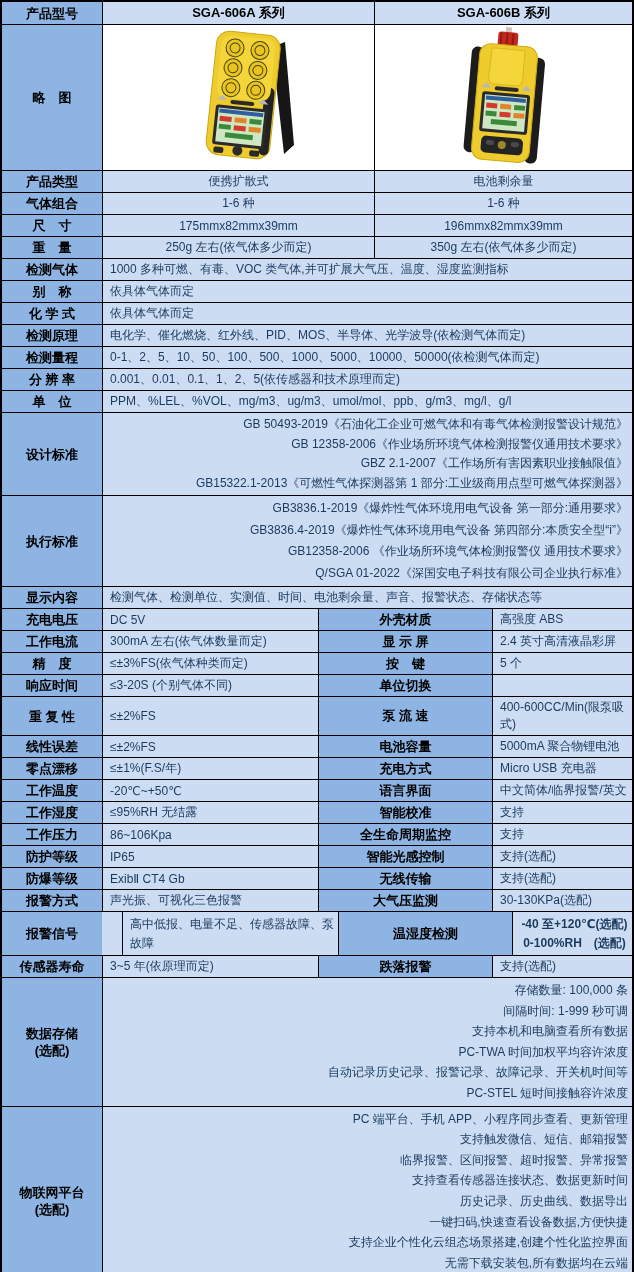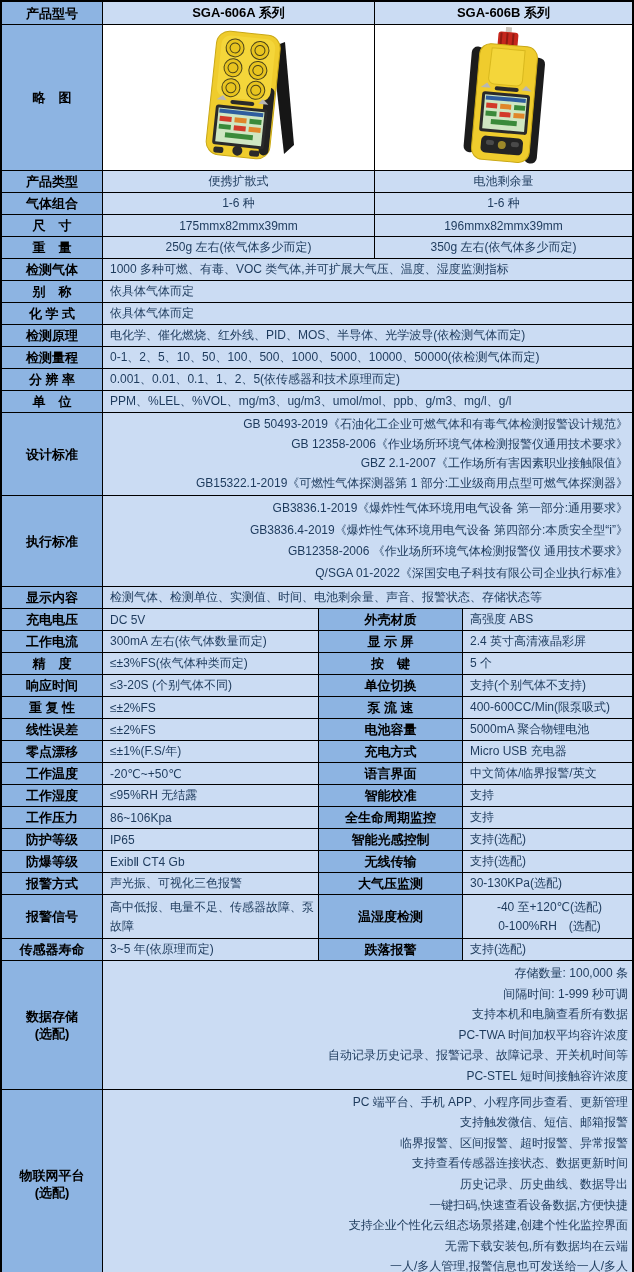--- a/index.html
+++ b/index.html
@@ -14,21 +14,21 @@
   .r:last-child{border-bottom:none;}
   .cell{box-sizing:border-box;display:flex;align-items:center;}
   
   .lab{
     width:100px;flex:none;background:var(--label_bg,#8db4e2);
     justify-content:center;text-align:center;
     font-weight:bold;font-size:13px;color:var(--label_text,#000);
     flex-direction:column;line-height:17px;
   }
   .lab2{
-    width:145px;flex:none;background:var(--label_bg,#8db4e2);
+    width:175px;flex:none;background:var(--label_bg,#8db4e2);
     justify-content:center;text-align:center;
     font-weight:bold;font-size:13px;color:var(--label_text,#000);
     border-left:1px solid var(--border,#000);border-right:1px solid var(--border,#000);
   }
   
   .val{font-size:12px;color:var(--value_text,#1d3a5c);}
   .vA{width:273px;flex:none;border-left:1px solid var(--border,#000);border-right:1px solid var(--border,#000);justify-content:center;text-align:center;}
   .vB{flex:1;justify-content:center;text-align:center;}
   .vFull{flex:1;border-left:1px solid var(--border,#000);padding:2px 4px 2px 7px;}
   .q1{width:216px;flex:none;border-left:1px solid var(--border,#000);padding:2px 3px 2px 7px;}
@@ -41,22 +41,22 @@
   .imgcell{background:var(--image_bg,#fff);justify-content:center;}
   .r-alarm{min-height:43px;}
   
   .lines{flex:1;border-left:1px solid var(--border,#000);display:flex;flex-direction:column;justify-content:center;padding:2px 4px 2px 7px;align-items:flex-end;}
   .lines .ln{font-size:12px;color:var(--value_text,#1d3a5c);}
   .lh-design .ln{line-height:19.5px;}
   .lh-exec .ln{line-height:21.5px;}
   .lh-store .ln{line-height:20.6px;}
   .lh-iot .ln{line-height:20.6px;}
   .vlines{display:flex;flex-direction:column;justify-content:center;}
-  .vlines .ln{line-height:19px;}
-  .wrap2{line-height:19px;}
+  .vlines .ln{line-height:19px;font-weight:bold;}
+  .wrap2{line-height:19px;margin-left:20px;}
   svg{display:block;}
 </style>
 </head>
 <body>
 
 <div class="sheet">
 
   <div class="r r-head">
     <div class="cell lab">产品型号</div>
     <div class="cell val vA">SGA-606A 系列</div>
@@ -196,21 +196,21 @@
     <div class="cell lab">单　位</div>
     <div class="cell val vFull">PPM、%LEL、%VOL、mg/m3、ug/m3、umol/mol、ppb、g/m3、mg/l、g/l</div>
   </div>
 
   <div class="r">
     <div class="cell lab">设计标准</div>
     <div class="lines lh-design">
       <div class="ln">GB 50493-2019《石油化工企业可燃气体和有毒气体检测报警设计规范》</div>
       <div class="ln">GB 12358-2006《作业场所环境气体检测报警仪通用技术要求》</div>
       <div class="ln">GBZ 2.1-2007《工作场所有害因素职业接触限值》</div>
-      <div class="ln">GB15322.1-2019《可燃性气体探测器第 1 部分:工业级商用点型可燃气体探测器》</div>
+      <div class="ln">GB15322.1-2013《可燃性气体探测器第 1 部分:工业级商用点型可燃气体探测器》</div>
     </div>
   </div>
 
   <div class="r">
     <div class="cell lab">执行标准</div>
     <div class="lines lh-exec">
       <div class="ln">GB3836.1-2019《爆炸性气体环境用电气设备 第一部分:通用要求》</div>
       <div class="ln">GB3836.4-2019《爆炸性气体环境用电气设备 第四部分:本质安全型“i”》</div>
       <div class="ln">GB12358-2006 《作业场所环境气体检测报警仪 通用技术要求》</div>
       <div class="ln">Q/SGA 01-2022《深国安电子科技有限公司企业执行标准》</div>
@@ -237,21 +237,20 @@
   <div class="r r-std">
     <div class="cell lab">精　度</div>
     <div class="cell val q1">≤±3%FS(依气体种类而定)</div>
     <div class="cell lab2">按　键</div>
     <div class="cell val q2">5 个</div>
   </div>
   <div class="r r-std">
     <div class="cell lab">响应时间</div>
     <div class="cell val q1">≤3-20S (个别气体不同)</div>
     <div class="cell lab2">单位切换</div>
-    <div class="cell val q2">支持(个别气体不支持)</div>
   </div>
   <div class="r r-std">
     <div class="cell lab">重 复 性</div>
     <div class="cell val q1">≤±2%FS</div>
     <div class="cell lab2">泵 流 速</div>
     <div class="cell val q2">400-600CC/Min(限泵吸式)</div>
   </div>
   <div class="r r-std">
     <div class="cell lab">线性误差</div>
     <div class="cell val q1">≤±2%FS</div>

